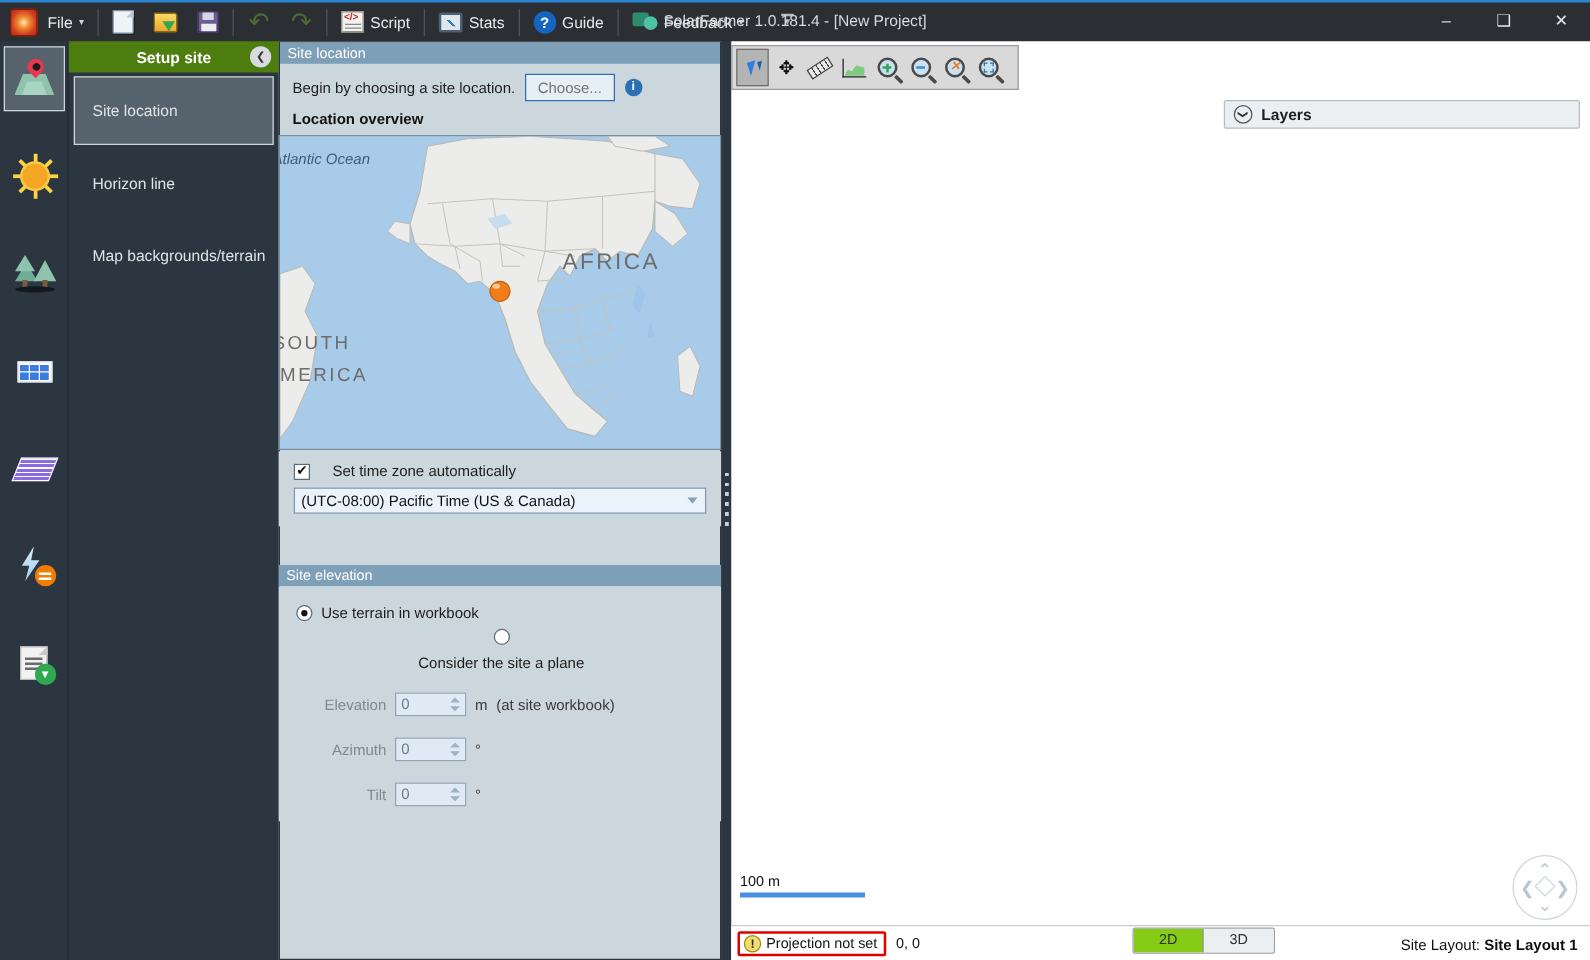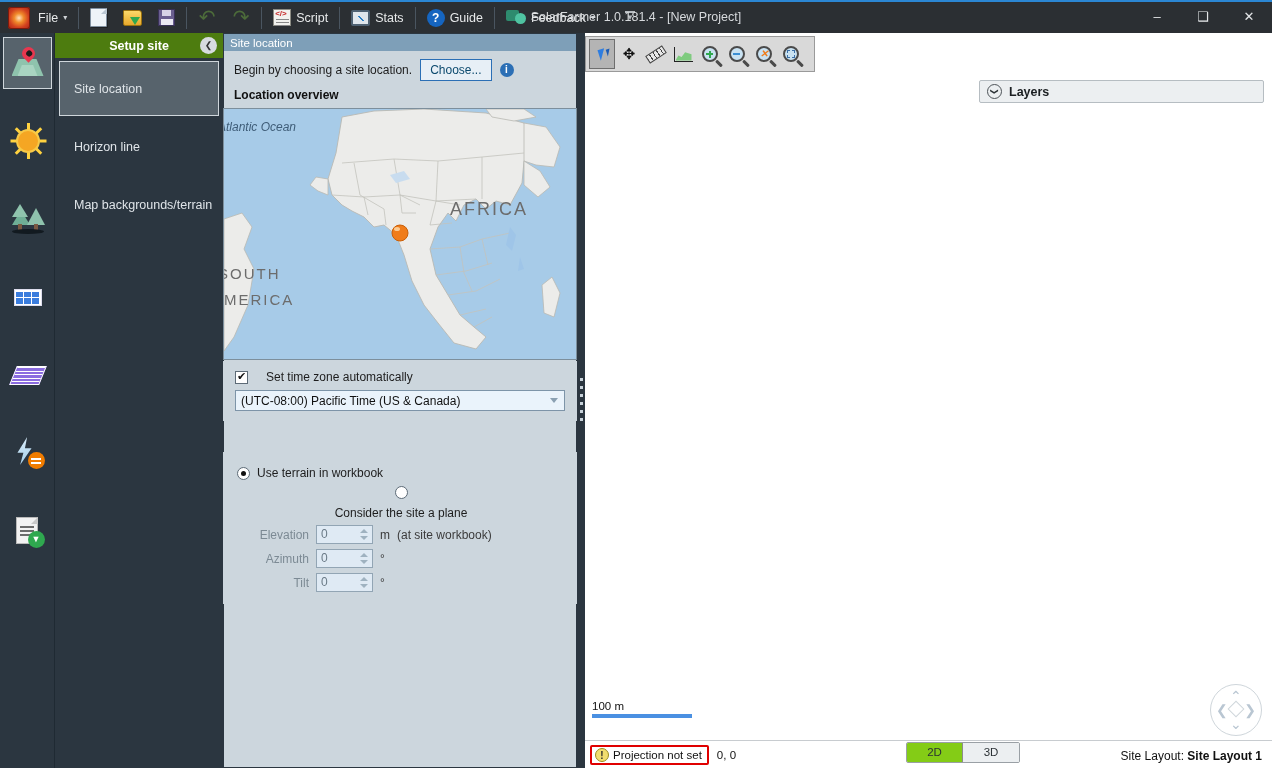--- a/index.html
+++ b/index.html
@@ -135,21 +135,21 @@
 
   
   #panel { position: absolute; left: 223px; top: 33px; width: 354px; height: 735px;
     background:#ccd6dd; border:1px solid #2b3640; }
   .sec-head { height: 17px; background:#7e9fb8; color:#fff; font-size:11.5px;
     display:flex; align-items:center; padding-left:6px; }
   .sec-body { padding: 8px 10px 6px 10px; }
   .row { display:flex; align-items:center; gap:8px; }
   .lbl { color:#1d1d1d; font-size:12px; }
   .btn-choose { background:#e7eff6; border:1px solid #2b6fb5; padding:3px 9px; font-size:12px;
-    color:#0c4a6e; cursor:default; }
+    color:#737373; cursor:default; }
   .info-i { width:14px;height:14px;border-radius:50%;background:#2b6fb5;color:#fff;font-size:10px;
     font-weight:bold;text-align:center;line-height:14px; }
   .subhead { font-weight:bold; font-size:12px; color:#111; margin-top:7px; }
 
   
   #map-thumb { position:absolute; left:223px; top:108px; width:354px; height:252px;
     background:#9fc5e8; border:1px solid #7d8f9c; overflow:hidden; }
   #map-thumb svg { display:block; }
   .ocean-lbl { fill:#3f5d78; font-style:italic; font-size:12px; font-family:"Liberation Sans",sans-serif; }
   .cont-lbl { fill:#6c6c6c; font-size:18px; letter-spacing:2px; font-family:"Liberation Sans",sans-serif; }
@@ -160,21 +160,21 @@
   .chkrow { display:flex; align-items:center; gap:18px; }
   .chk { width:13px;height:13px;background:#fff;border:1px solid #5d6b77;position:relative; }
   .chk.on::after { content:"✔"; position:absolute; left:1px; top:-2px; font-size:11px; color:#111; }
   .combo { margin-top:6px; width:100%; height:21px; background:#eaf3fb; border:1px solid #7d94a8;
     display:flex; align-items:center; padding-left:5px; font-size:12px; color:#111; position:relative; }
   .combo .arr { position:absolute; right:6px; top:7px; border-left:4px solid transparent;
     border-right:4px solid transparent; border-top:5px solid #8aa0b2; }
   .radrow { display:flex; align-items:center; gap:7px; margin-top:4px; }
   .rad { width:13px;height:13px;border-radius:50%;background:#fff;border:1px solid #5d6b77;position:relative; }
   .rad.on::after{content:"";position:absolute;left:3px;top:3px;width:5px;height:5px;border-radius:50%;background:#111;}
-  .spinrow { display:flex; align-items:center; gap:7px; margin-top:5px; }
+  .spinrow { display:flex; align-items:center; gap:7px; margin-top:17px; }
   .spinlabel { width:72px; text-align:right; color:#7c8a94; font-size:12px; }
   .spin { width:57px; height:19px; background:#dfeaf4; border:1px solid #92a5b4; position:relative;
     font-size:12px; color:#6a7a86; padding-left:4px; line-height:17px; }
   .spin .up,.spin .dn { position:absolute; right:4px; width:0;height:0;
     border-left:4px solid transparent;border-right:4px solid transparent; }
   .spin .up { top:3px; border-bottom:4px solid #9fb2c0; }
   .spin .dn { bottom:3px; border-top:4px solid #9fb2c0; }
   .unit { color:#3b3b3b; font-size:12px; }
 
   
@@ -502,20 +502,23 @@
         <span class="lbl">Set time zone automatically</span>
       </div>
       <div class="combo">
         <span>(UTC-08:00) Pacific Time (US &amp; Canada)</span>
         <span class="arr"></span>
       </div>
     </div>
   </div>
 
   <div style="position:absolute; left:223px; top:452px; width:354px;">
+    <div class="sec-head">
+      <span>Site elevation</span>
+    </div>
     <div class="sec-body" style="background:#ccd6dd; padding:10px 12px 12px 14px;">
 
       <div class="radrow">
         <span class="rad on"></span>
         <span class="lbl">Use terrain in workbook</span>
       </div>
       <div class="radrow" style="margin-top:6px;flex-direction:column;">
         <span class="rad"></span>
         <span class="lbl">Consider the site a plane</span>
       </div>

